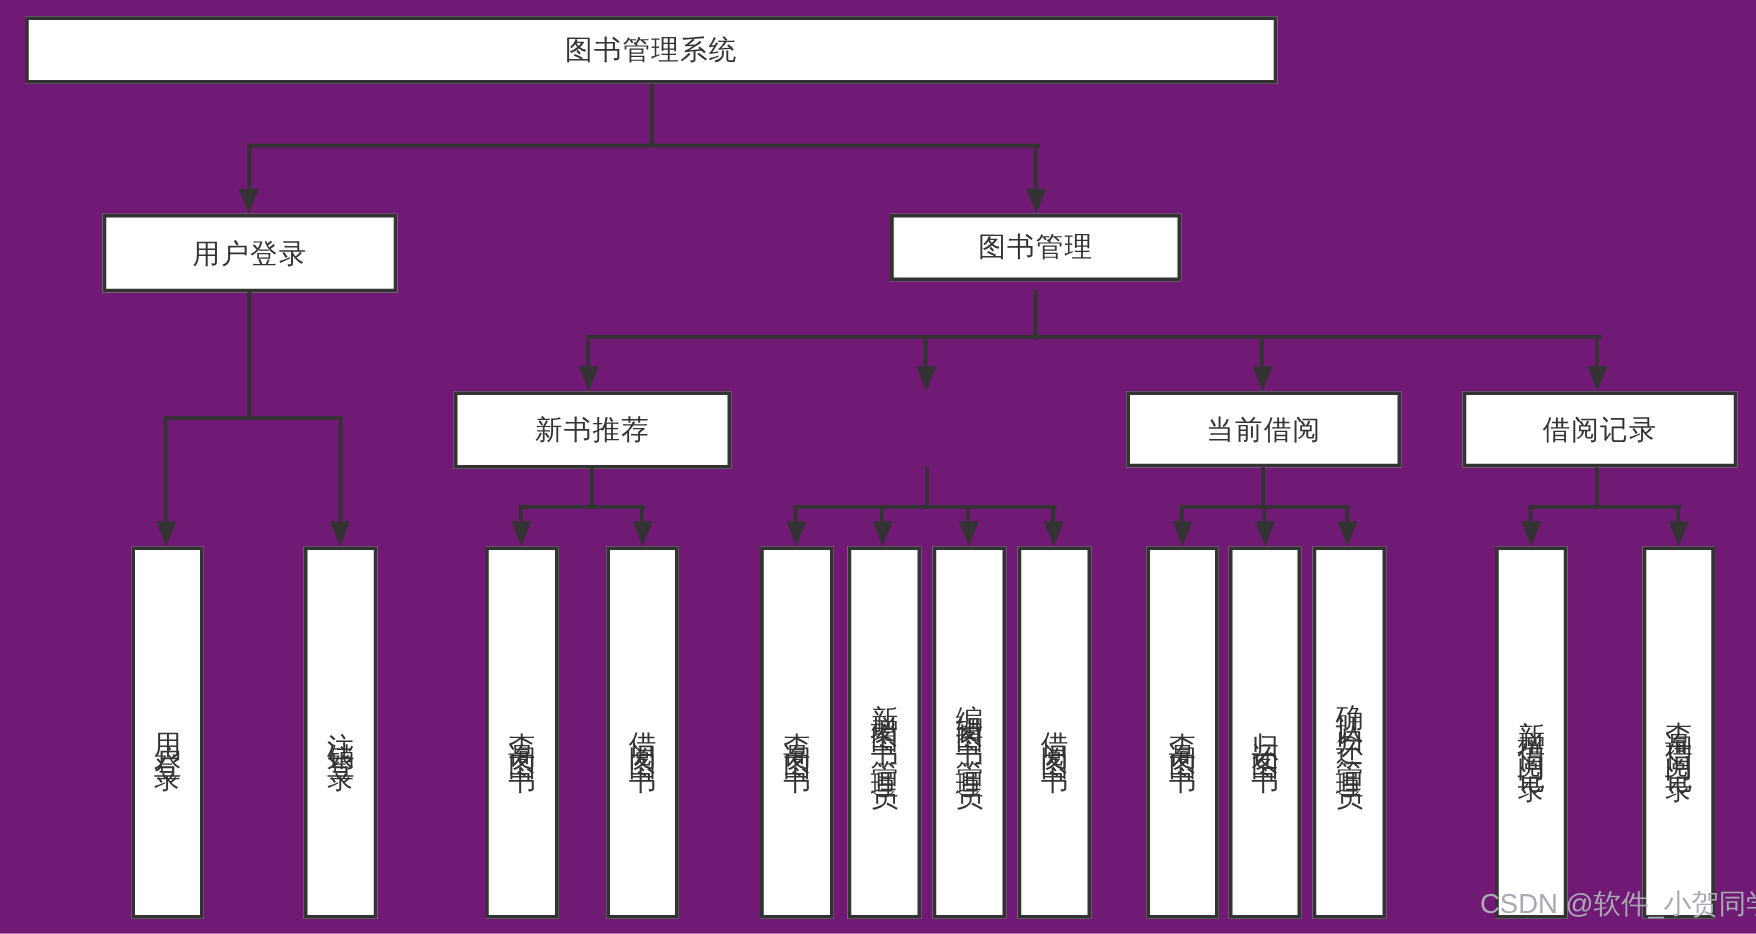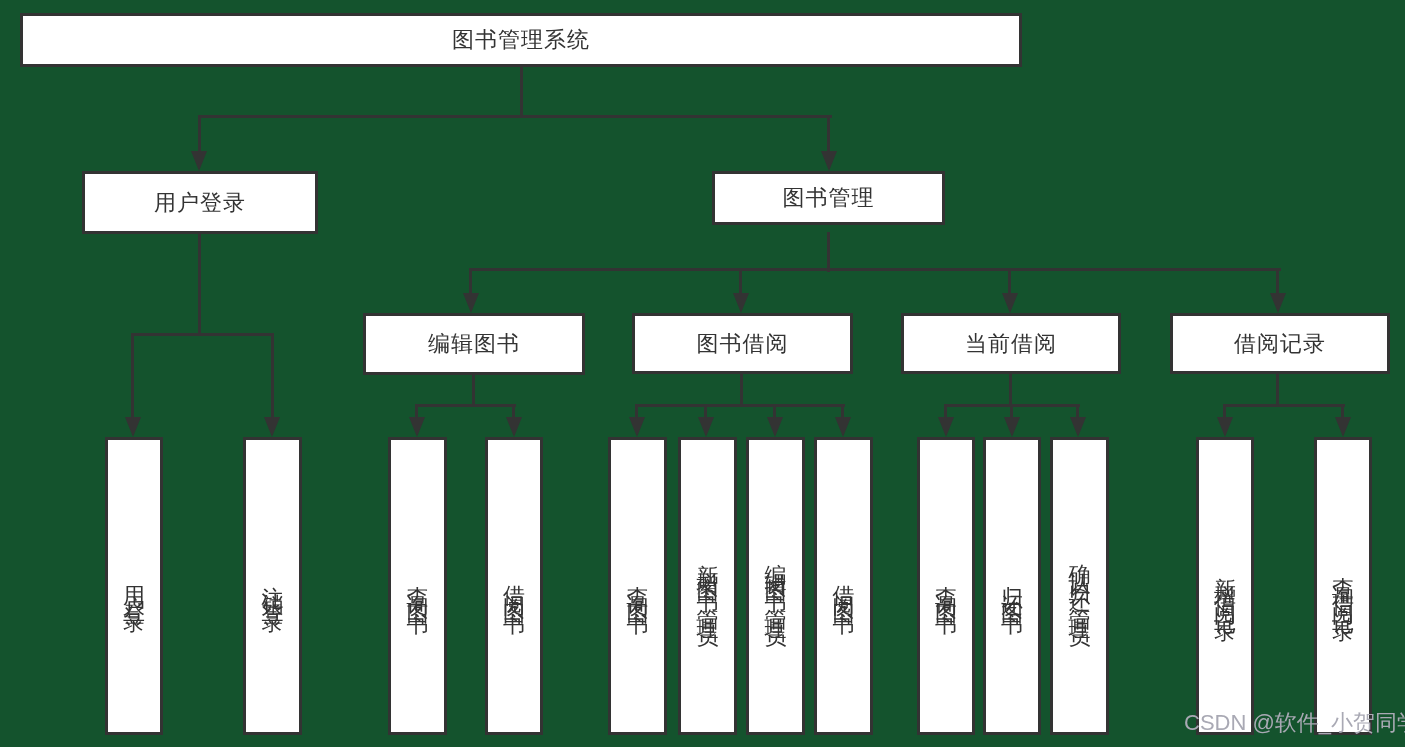--- a/index.html
+++ b/index.html
@@ -1,17 +1,17 @@
 <!DOCTYPE html>
 <html><head>
 <meta charset="utf-8">
 <style>
   html,body{margin:0;padding:0;background:#ffffff;}
   .stage{
-    position:relative;width:1405px;height:747px;background:#14532d;overflow:hidden;
+    position:relative;width:1405px;height:747px;background:#701a75;overflow:hidden;
     font-family:"Liberation Sans","DejaVu Sans",sans-serif;color:#333333;
   }
   .box{
     position:absolute;box-sizing:border-box;border:3px solid #333333;background:#ffffff;
     display:flex;align-items:center;justify-content:center;
   }
   .hnode{font-size:22px;letter-spacing:1px;white-space:nowrap;}
   .leaf{
     font-size:22px;
     writing-mode:vertical-rl;text-orientation:mixed;letter-spacing:9px;
@@ -35,23 +35,22 @@
 <body>
 
 <div class="stage">
 
   <div class="box hnode" style="left:20px;top:13px;width:1002px;height:54px;">图书管理系统</div>
 
   <div class="box hnode" style="left:82px;top:171px;width:236px;height:63px;">用户登录</div>
 
   <div class="box hnode" style="left:712px;top:171px;width:233px;height:54px;">图书管理</div>
 
-  <div class="box hnode" style="left:363px;top:313px;width:222px;height:62px;">编辑图书</div>
+  <div class="box hnode" style="left:363px;top:313px;width:222px;height:62px;">新书推荐</div>
 
-  <div class="box hnode" style="left:632px;top:313px;width:221px;height:61px;">图书借阅</div>
 
   <div class="box hnode" style="left:901px;top:313px;width:220px;height:61px;">当前借阅</div>
 
   <div class="box hnode" style="left:1170px;top:313px;width:220px;height:61px;">借阅记录</div>
 
   <div class="box leaf" style="left:105px;top:437px;width:58px;height:298px;">
     <span>用户登录</span>
   </div>
 
   <div class="box leaf" style="left:243px;top:437px;width:59px;height:298px;">

